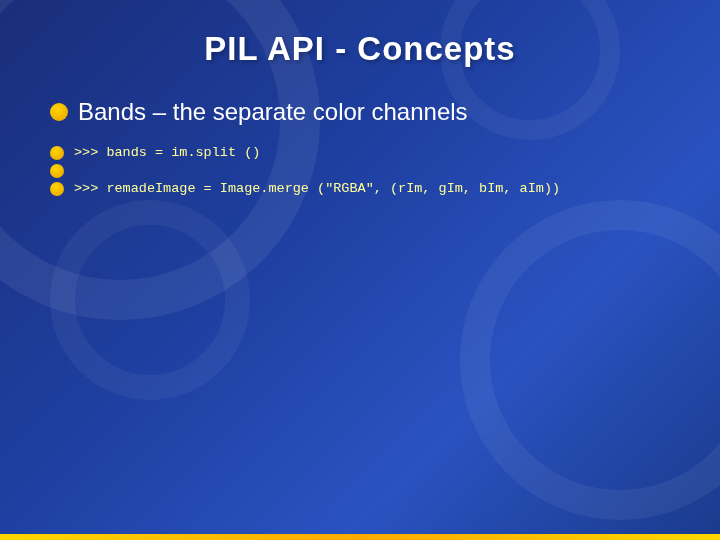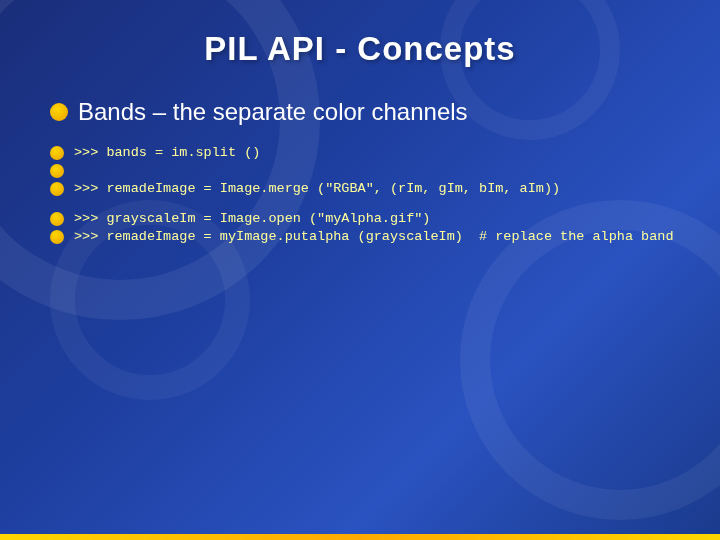--- a/index.html
+++ b/index.html
@@ -157,26 +157,16 @@
     </div>
     <div class="code-line">
       <span class="bullet-icon-sm"></span>
     </div>
     <div class="code-line">
       <span class="bullet-icon-sm"></span>
       <span class="code-text">&gt;&gt;&gt; remadeImage = Image.merge ("RGBA", (rIm, gIm, bIm, aIm))</span>
     </div>
   </div>
 
-  <div class="code-group">
-    <div class="code-line">
-      <span class="bullet-icon-sm"></span>
-      <span class="code-text">&gt;&gt;&gt; grayscaleIm = Image.open ("myAlpha.gif")</span>
-    </div>
-    <div class="code-line">
-      <span class="bullet-icon-sm"></span>
-      <span class="code-text">&gt;&gt;&gt; remadeImage = myImage.putalpha (grayscaleIm)  # replace the alpha band</span>
-    </div>
-  </div>
 
 </div>
 
 <div class="bottom-bar"></div>
 
 </body></html>

